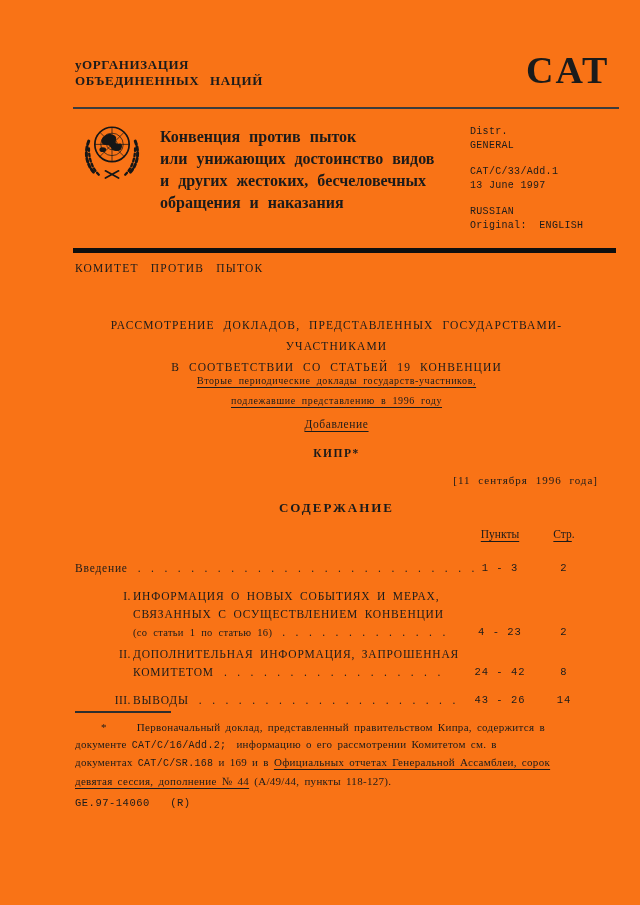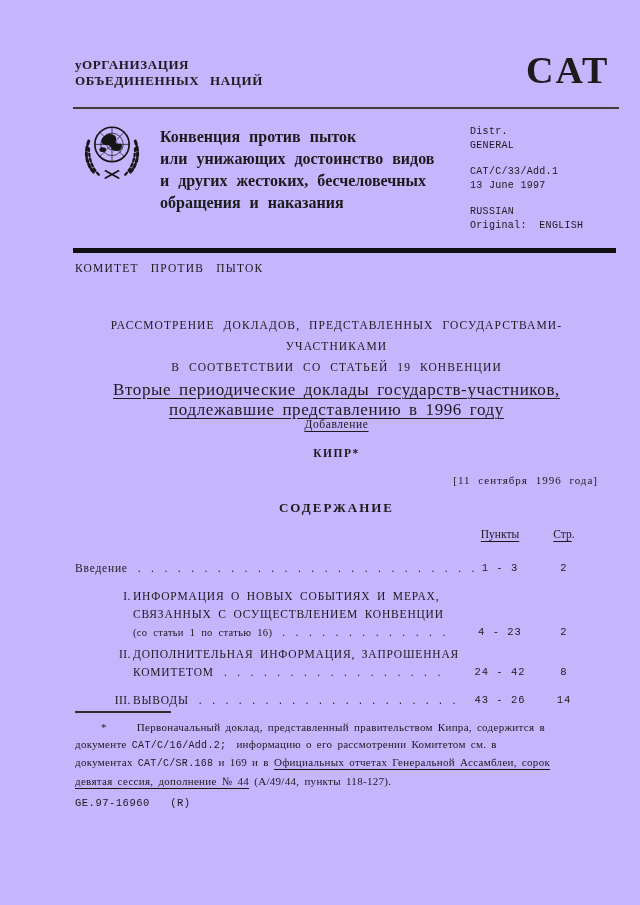--- a/index.html
+++ b/index.html
@@ -1,19 +1,19 @@
 <!DOCTYPE html>
 <html><head>
 <meta charset="utf-8">
 <style>
   html,body{margin:0;padding:0;background:#ffffff;}
   .page{
     position:relative;
     width:640px;height:905px;
-    background:#c4b5fd;
+    background:#f97316;
     color:#1b1b1b;
     font-family:"Liberation Serif","DejaVu Serif",serif;
     overflow:hidden;
   }
   .mono{font-family:"Liberation Mono","DejaVu Sans Mono",monospace;}
   .pre{white-space:pre;}
   .abs{position:absolute;}
 
   
   .org-block{left:75px;top:57px;font-weight:bold;font-size:13px;line-height:16px;letter-spacing:.6px;word-spacing:7px;}
@@ -25,21 +25,21 @@
   .conv-title{left:160px;top:126px;font-weight:bold;font-size:16px;line-height:22px;word-spacing:5px;}
   .distr{left:470px;top:125px;font-size:10px;line-height:13.5px;letter-spacing:.3px;}
   .distr .gap{margin-top:13px;}
 
   .rule-2{left:73px;top:248px;width:543px;height:5px;background:#0f0f0f;}
 
   .committee{left:75px;top:262px;font-size:11.5px;letter-spacing:1.2px;word-spacing:8px;}
 
   .center-col{left:75px;width:523px;text-align:center;}
   .rep-title{top:315px;font-size:11.5px;line-height:21px;letter-spacing:1.1px;word-spacing:5px;}
-  .subtitle{top:380px;font-size:17px;line-height:20px;letter-spacing:.6px;word-spacing:3px;}
+  .subtitle{top:371px;font-size:10px;line-height:20px;letter-spacing:.6px;word-spacing:3px;}
   .u{text-decoration:underline;text-underline-offset:3px;text-decoration-thickness:1px;}
   .addendum{top:418px;font-size:11.5px;letter-spacing:.6px;}
   .state{top:447px;font-size:11.5px;letter-spacing:1.5px;font-weight:bold;}
   .received{top:474px;text-align:right;font-size:11px;letter-spacing:1px;word-spacing:4px;}
   .contents-heading{top:500px;font-size:13px;letter-spacing:2px;font-weight:bold;}
 
   
   .toc-head{left:75px;top:528px;width:540px;height:16px;font-size:11.5px;}
   .toc{left:75px;top:551px;width:545px;height:160px;font-size:11.5px;}
   .toc-row{position:absolute;left:0;width:100%;line-height:18px;letter-spacing:.8px;margin-top:8px;}
@@ -197,15 +197,15 @@
       <span>документе </span><span class="mono">CAT/C/16/Add.2;</span><span class="pre">  информацию о его рассмотрении Комитетом см. в</span>
     </div>
     <div>
       <span>документах </span><span class="mono">CAT/C/SR.168</span><span> и 169 и в </span><span class="u">Официальных отчетах Генеральной Ассамблеи, сорок</span>
     </div>
     <div>
       <span class="u">девятая сессия, дополнение № 44</span><span> (A/49/44, пункты 118-127).</span>
     </div>
   </div>
 
-  <div class="abs footer-id mono pre">GE.97-16960   (R)</div>
+  <div class="abs footer-id mono pre">GE.97-14060   (R)</div>
 
 </div>
 
 </body></html>

